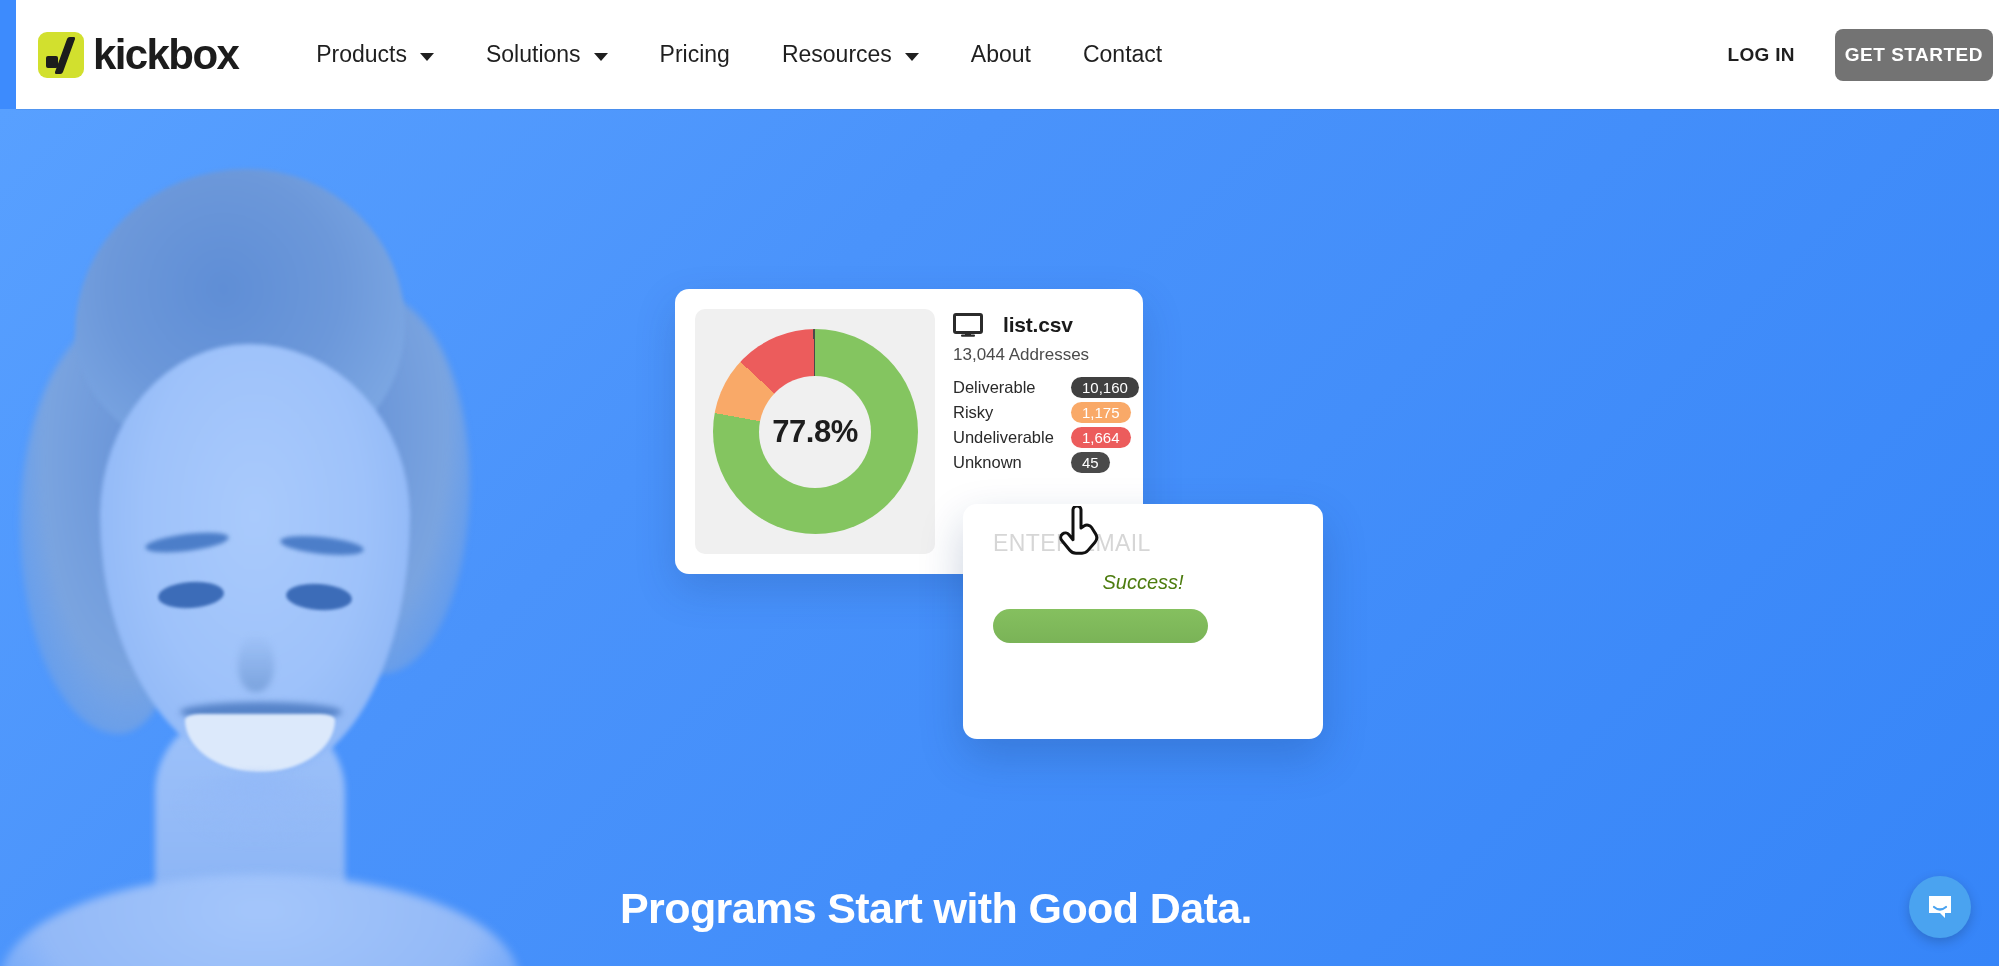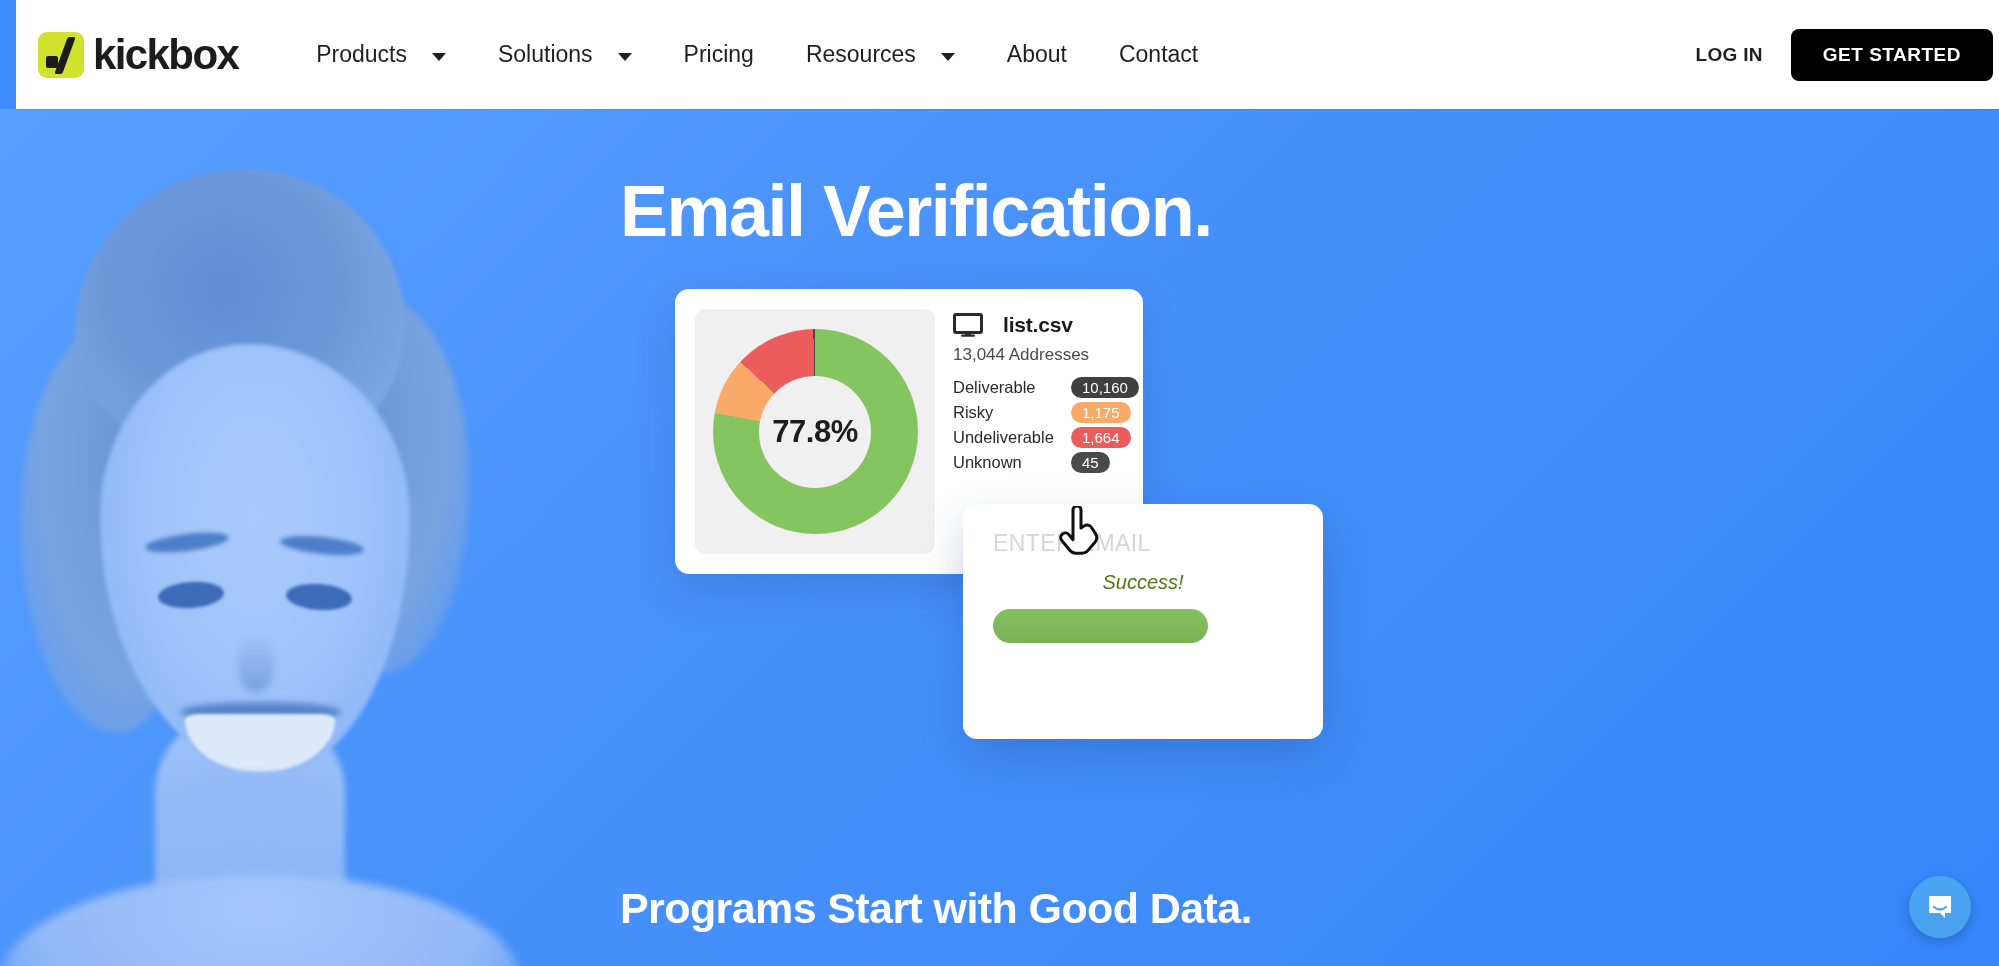--- a/index.html
+++ b/index.html
@@ -78,21 +78,21 @@
 
   .nav {
     display: flex;
     align-items: center;
     margin-left: 52px;
     gap: 0px;
   }
   .nav-item {
     display: flex;
     align-items: center;
-    gap: 25px;
+    gap: 13px;
     padding: 0 26px;
     font-size: 23px;
     color: #1f1f1f;
     font-weight: 400;
     cursor: pointer;
     white-space: nowrap;
   }
   .caret {
     width: 0; height: 0;
     border-left: 7px solid transparent;
@@ -100,41 +100,41 @@
     border-top: 8px solid #1f1f1f;
     display: inline-block;
     position: relative;
     top: 2px;
   }
 
   .header-right {
     margin-left: auto;
     display: flex;
     align-items: center;
-    gap: 0;
+    gap: 12px;
     margin-right: 22px;
   }
   .login-link {
     font-size: 19px;
     font-weight: 700;
     letter-spacing: 0.3px;
     color: #1f1f1f;
     cursor: pointer;
     padding: 0 28px;
     white-space: nowrap;
   }
   .cta-button {
-    background: #000000;
+    background: #737373;
     color: #ffffff;
     font-size: 19px;
     font-weight: 700;
     letter-spacing: 0.5px;
     border: none;
     border-radius: 8px;
-    padding: 15px 32px;
+    padding: 15px 10px;
     cursor: pointer;
     white-space: nowrap;
     font-family: "Liberation Sans", sans-serif;
   }
 
   
   .hero {
     position: absolute;
     top: 109px; left: 0;
     width: 1999px;
@@ -504,21 +504,20 @@
       <div class="p-brow l"></div>
       <div class="p-brow r"></div>
       <div class="p-eye l"></div>
       <div class="p-eye r"></div>
       <div class="p-nose"></div>
       <div class="p-mouth-shadow"></div>
       <div class="p-mouth"></div>
       <div class="p-chin"></div>
     </div>
 
-    <div class="hero-title">Email Verification.</div>
 
     <div class="dash-card">
 
       <div class="donut-panel">
         <div class="donut" id="donut" style="background: conic-gradient(rgb(132, 197, 96) 0deg, rgb(132, 197, 96) 280.405deg, rgb(249, 169, 104) 280.405deg, rgb(249, 169, 104) 312.833deg, rgb(236, 92, 92) 312.833deg, rgb(236, 92, 92) 358.758deg, rgb(74, 74, 74) 358.758deg, rgb(74, 74, 74) 360deg);">
           <div class="donut-hole">
             <span class="donut-label">77.8%</span>
           </div>
         </div>
       </div>

